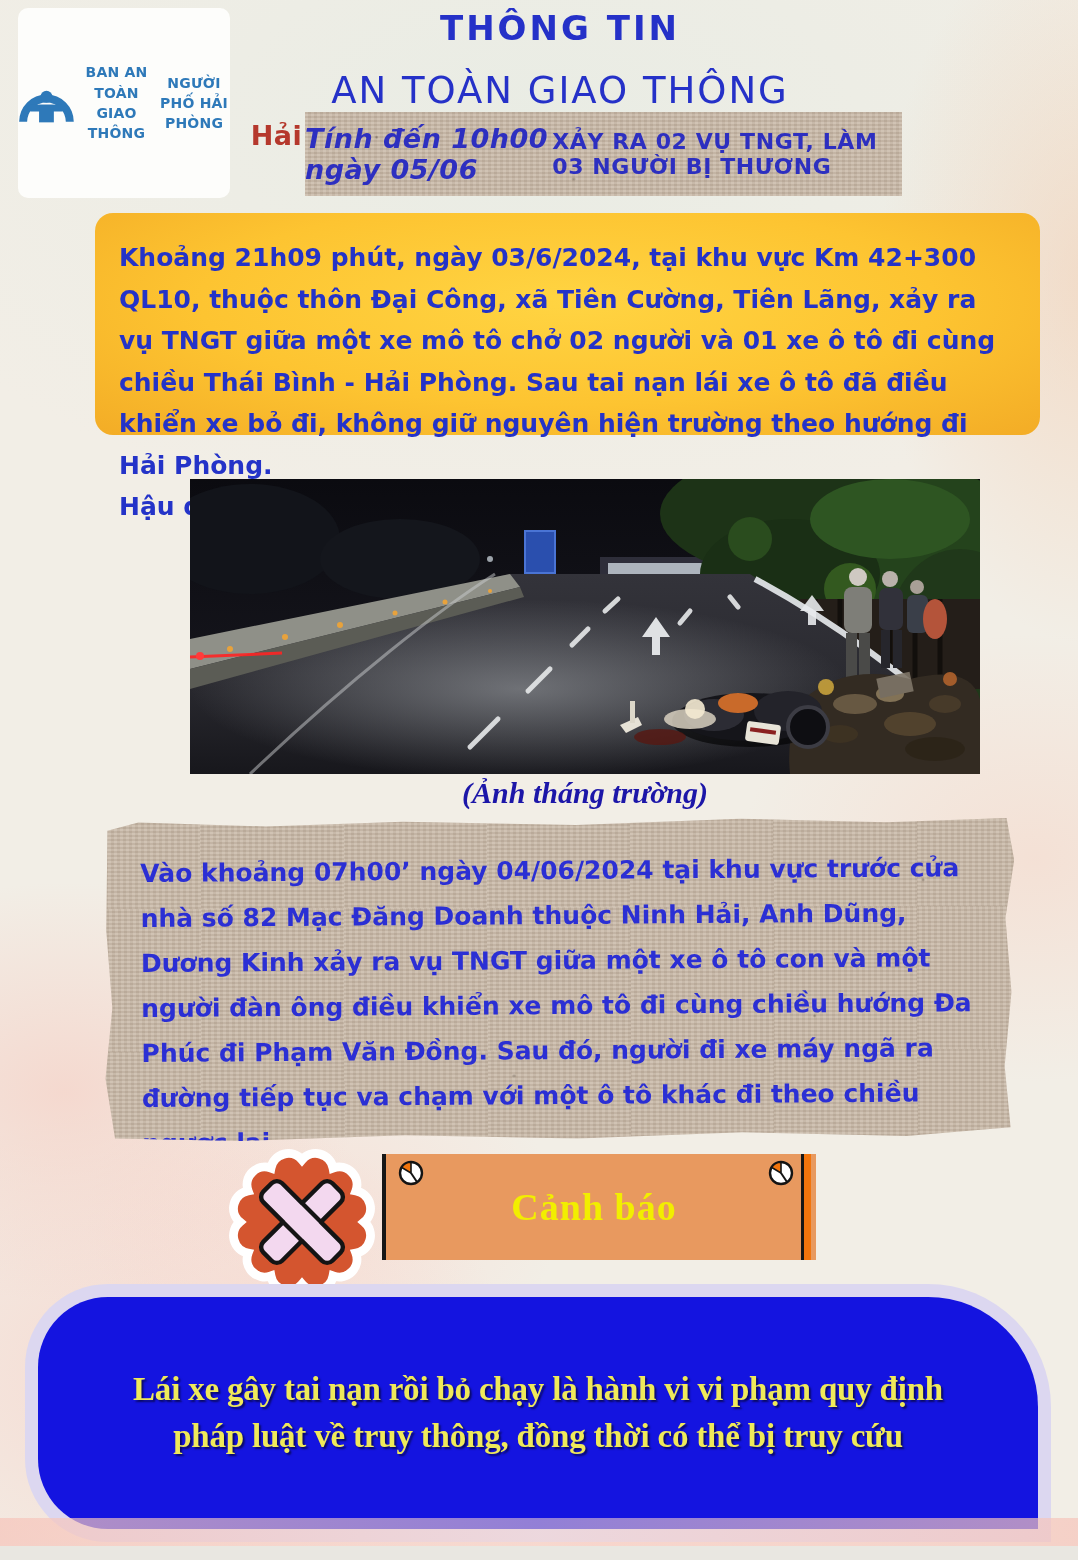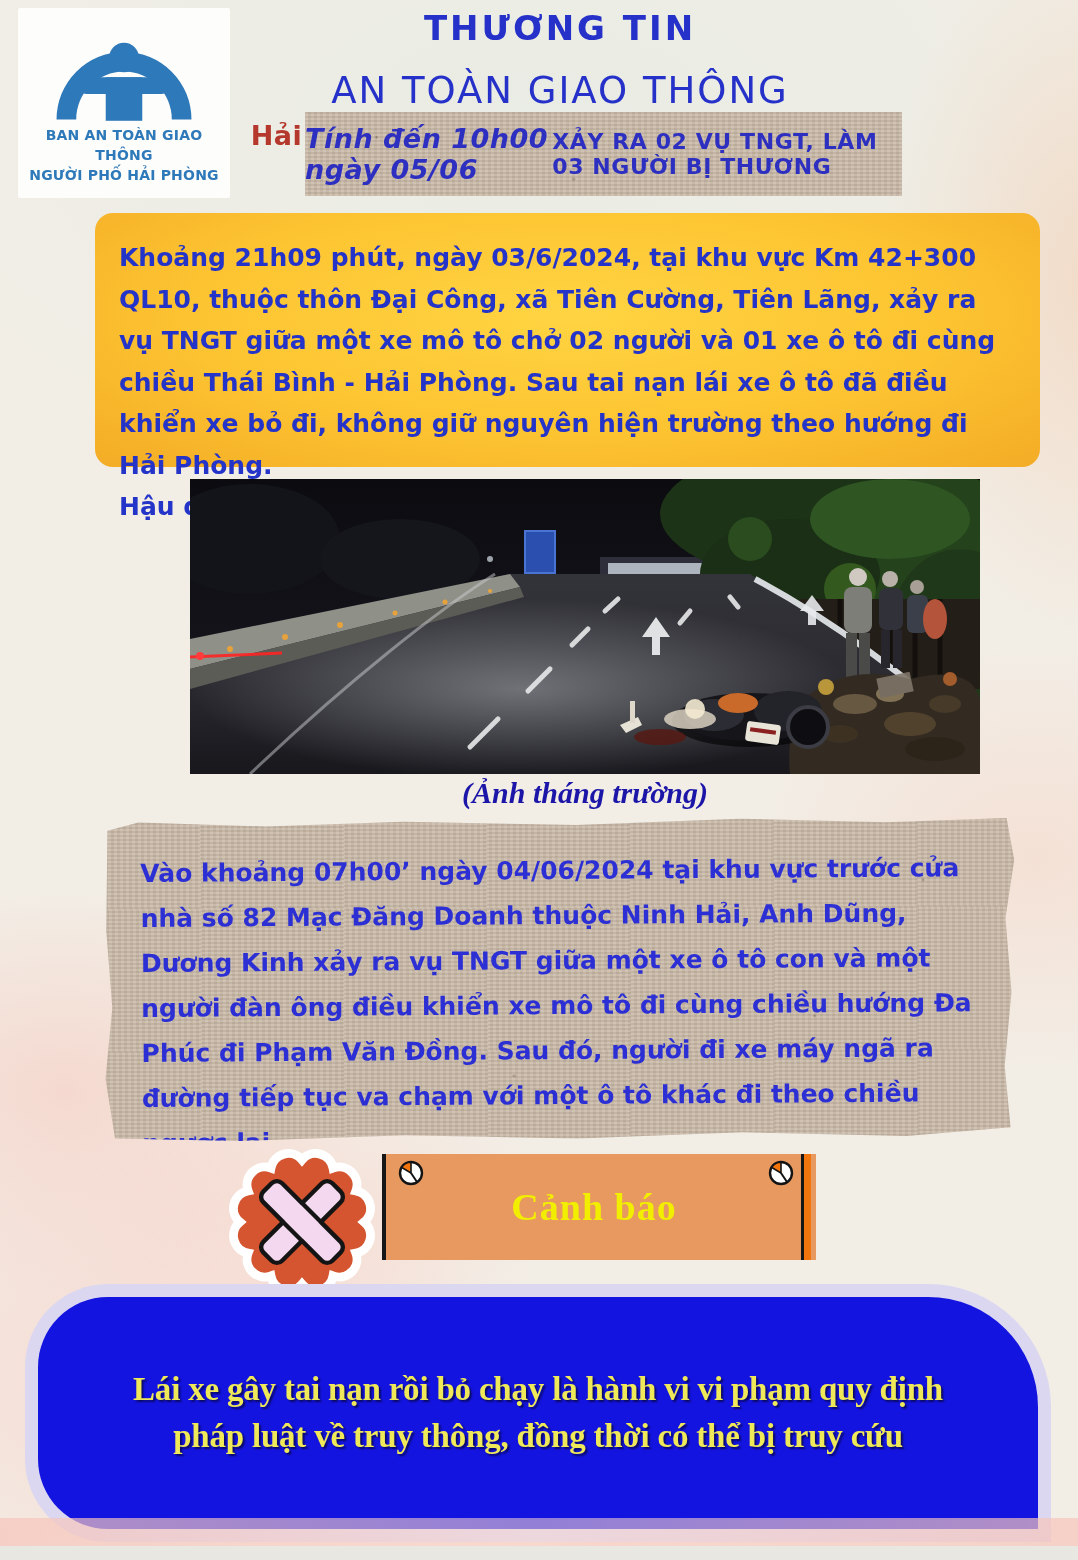--- a/index.html
+++ b/index.html
@@ -15,21 +15,21 @@
       radial-gradient(560px 300px at 55% 99%, rgba(247,188,178,.5), transparent 72%),
       radial-gradient(900px 500px at 50% 8%, rgba(232,236,228,.9), transparent 80%),
       #f2eee6;
   }
   .bottom-pink{position:absolute;left:0;right:0;bottom:14px;height:28px;
     background:linear-gradient(90deg, rgba(246,196,186,.7), rgba(250,216,206,.55), rgba(246,196,186,.7));}
   .bottom-gray{position:absolute;left:0;right:0;bottom:0;height:14px;background:#e9e7e1;}
 
   
   .logo-card{position:absolute;left:18px;top:8px;width:212px;height:190px;background:#fdfdfb;
-    border-radius:2px;display:flex;flex-direction:column;align-items:center;justify-content:center;}
+    border-radius:10px;display:flex;flex-direction:row;align-items:center;justify-content:center;}
   .logo-card svg{width:150px;height:104px;display:block;}
   .logo-text{color:#2e79b9;font-weight:bold;font-size:14px;line-height:1.45;text-align:center;letter-spacing:.2px;}
   .title-block{position:absolute;left:250px;top:8px;width:620px;text-align:center;}
   .title1{font-size:34px;font-weight:bold;color:#2531c8;letter-spacing:3px;}
   .title2{font-size:37px;font-weight:normal;color:#2531c8;letter-spacing:2px;margin-top:21px;}
   .dateline{font-size:27px;font-weight:bold;color:#b5382c;margin-top:8px;letter-spacing:.5px;}
 
   .kraft{
     background:
       radial-gradient(3px 3px at 12% 30%, rgba(60,50,40,.45), transparent 65%),
@@ -40,21 +40,21 @@
       repeating-linear-gradient(0deg, rgba(255,255,255,.09) 0 2px, rgba(92,78,64,.08) 2px 4px),
       repeating-linear-gradient(90deg, rgba(255,255,255,.07) 0 3px, rgba(92,78,64,.06) 3px 6px),
       #c8b8a7;
   }
   .summary-banner{position:absolute;left:305px;top:112px;width:597px;height:84px;
     display:flex;flex-direction:row;align-items:center;justify-content:center;gap:4px;}
   .summary-line1{font-size:27px;font-weight:bold;color:#2d2fc0;font-style:italic;letter-spacing:.5px;}
   .summary-line2{font-size:22px;font-weight:bold;color:#2d2fc0;letter-spacing:.6px;}
 
   
-  .incident1{position:absolute;left:95px;top:213px;width:945px;height:254px;border-radius:18px;
+  .incident1{position:absolute;left:95px;top:213px;width:945px;height:222px;border-radius:18px;
     background:radial-gradient(ellipse at 50% 40%, #ffd442 0%, #fdc431 55%, #f3ac26 100%);
     padding:24px 22px 0 24px;box-sizing:border-box;}
   .incident-text{font-size:25px;font-weight:bold;color:#2433c8;line-height:1.66;margin:0;}
 
   
   .photo{position:absolute;left:190px;top:479px;width:790px;height:295px;overflow:hidden;background:#0c0c12;}
   .photo svg{display:block;width:790px;height:295px;}
   .caption{position:absolute;left:190px;top:776px;width:790px;text-align:center;
     font-family:"Liberation Serif", serif;font-style:italic;font-weight:bold;font-size:30px;color:#1c16a8;}
 
@@ -95,21 +95,21 @@
       <path d="M2 70 A48 48 0 0 1 98 70 L84 70 A34 34 0 0 0 16 70 Z" fill="#2e79b9"></path>
       <circle cx="50" cy="26" r="10.5" fill="#2e79b9"></circle>
       <rect x="17" y="40" width="66" height="12" rx="6" fill="#2e79b9"></rect>
       <rect x="37" y="40" width="26" height="31" fill="#2e79b9"></rect>
     </svg>
     <div class="logo-text">BAN AN TOÀN GIAO THÔNG</div>
     <div class="logo-text">NGƯỜI PHỐ HẢI PHÒNG</div>
   </div>
 
   <div class="title-block">
-    <div class="title1">THƯƠNG TIN</div>
+    <div class="title1">THÔNG TIN</div>
     <div class="title2">AN TOÀN GIAO THÔNG</div>
     <div class="dateline">Hải Phòng, ngày 05 tháng 06 năm 2024</div>
   </div>
 
   <div class="summary-banner kraft">
     <div class="summary-line1">Tính đến 10h00 ngày 05/06</div>
     <div class="summary-line2">XẢY RA 02 VỤ TNGT, LÀM 03 NGƯỜI BỊ THƯƠNG</div>
   </div>
 
   <div class="incident1">

